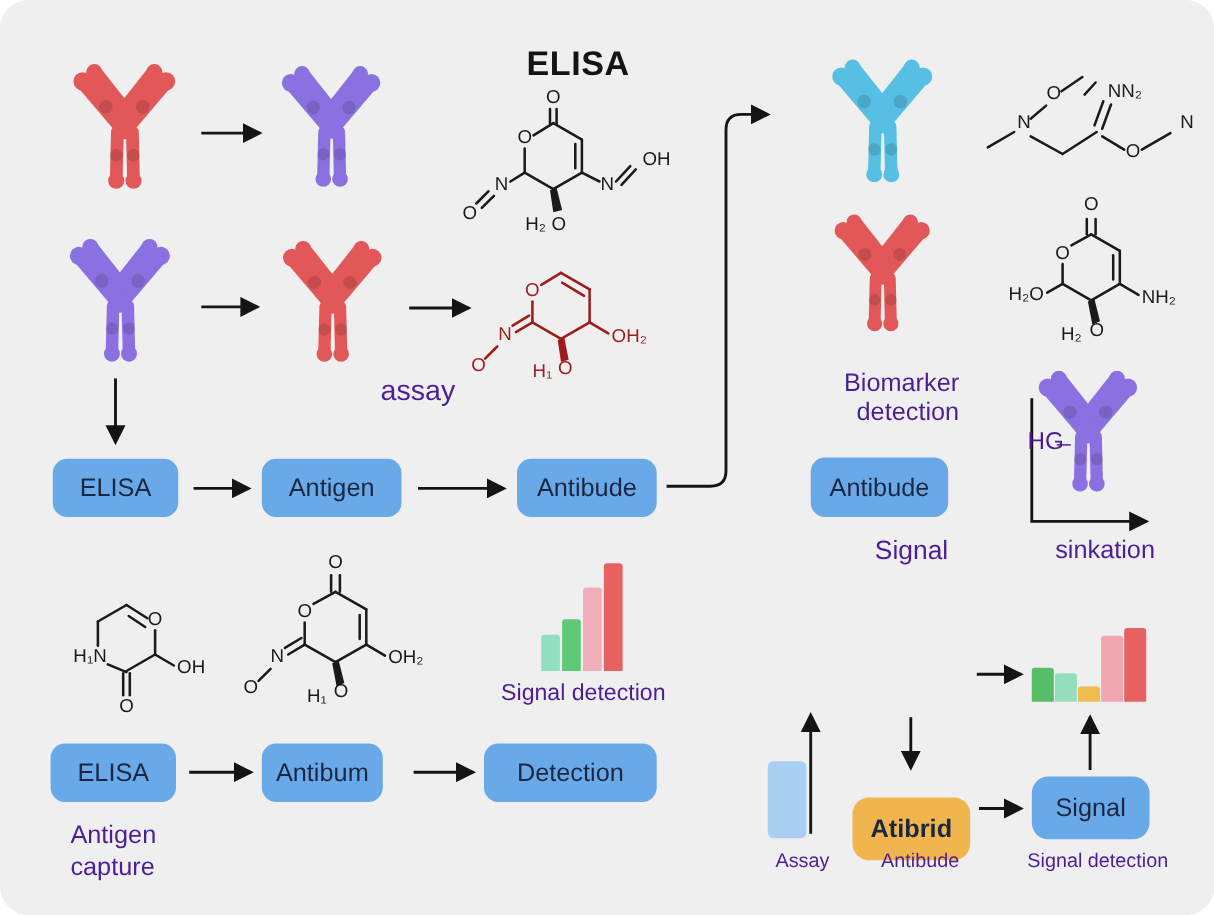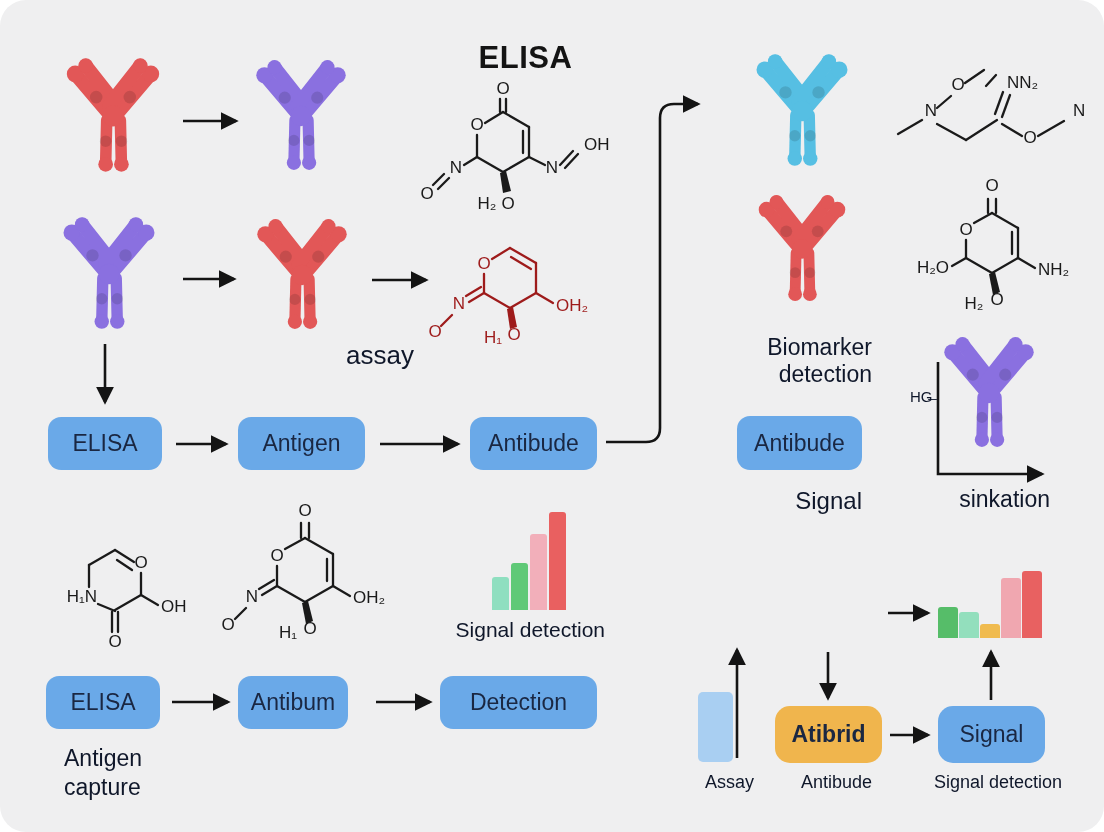--- a/index.html
+++ b/index.html
@@ -1,25 +1,25 @@
 <!DOCTYPE html>
 <html><head>
 <meta charset="utf-8">
 <style>
   html,body{margin:0;padding:0;background:#fff;}
   .canvas{position:relative;width:1104px;height:832px;background:#fff;overflow:hidden;
           font-family:"Liberation Sans",sans-serif;color:#1c1c1c;}
   .card{position:absolute;inset:0;background:var(--bg,#efeff0);border-radius:26px;}
   .title{position:absolute;font-size:31px;font-weight:700;color:#141414;text-align:center;letter-spacing:.5px;}
-  .lbl{position:absolute;color:#0f172a;}
+  .lbl{position:absolute;color:#4c1d95;}
   .center{text-align:right;}
   .node{position:absolute;display:flex;align-items:center;justify-content:center;
         background:var(--box-blue,#6aa9e8);border-radius:13px;color:#1a2742;
         font-size:23px;font-weight:500;}
-  .node.orange{background:var(--box-orange,#f0b54d);font-weight:600;}
+  .node.orange{background:var(--box-orange,#f0b54d);font-weight:600;margin-top:19px;}
   .node.r18{border-radius:18px;}
   .arrows{position:absolute;left:0;top:0;pointer-events:none;}
   .arrows line,.arrows .l{stroke:var(--arrow,#141414);stroke-width:2.6;fill:none;}
   .chart{position:absolute;display:flex;align-items:flex-end;}
   .bar{border-radius:3px 3px 0 0;}
   #chart-assay .bar{border-radius:5px;}
   .ab{position:absolute;}
   .ab-red{color:var(--ab-red,#e25757);}
   .ab-purple{color:var(--ab-purple,#8a70e0);}
   .ab-cyan{color:var(--ab-cyan,#56bfe3);}
@@ -256,21 +256,21 @@
   <div class="node" style="left:238px;top:417px;width:127px;height:53px">Antigen</div>
   <div class="node" style="left:470px;top:417px;width:127px;height:53px">Antibude</div>
 
   <div class="lbl center" style="left:712px;top:334px;width:160px;font-size:23px;line-height:27px">
     <div>Biomarker</div>
     <div>detection</div>
   </div>
   <div class="node" style="left:737px;top:416px;width:125px;height:54px">Antibude</div>
   <div class="lbl center" style="left:737px;top:487px;width:125px;font-size:24px">Signal</div>
 
-  <div class="lbl" style="left:910px;top:388px;font-size:15px">HG̶</div>
+  <div class="lbl" style="left:934px;top:388px;font-size:22px">HG̶</div>
   <div class="lbl center" style="left:928px;top:486px;width:122px;font-size:23px">sinkation</div>
 
   <div class="lbl" style="left:346px;top:340px;font-size:26px">assay</div>
 
   <div class="chart" id="chart-signal" style="left:492px;top:512px;height:98px;gap:2px">
       <div class="bar" style="height: 33px; width: 17px; background: rgb(143, 223, 192);"></div>
       <div class="bar" style="height: 47px; width: 17px; background: rgb(95, 201, 119);"></div>
       <div class="bar" style="height: 76px; width: 17px; background: rgb(242, 175, 186);"></div>
       <div class="bar" style="height: 98px; width: 17px; background: rgb(233, 96, 96);"></div>
     </div>

